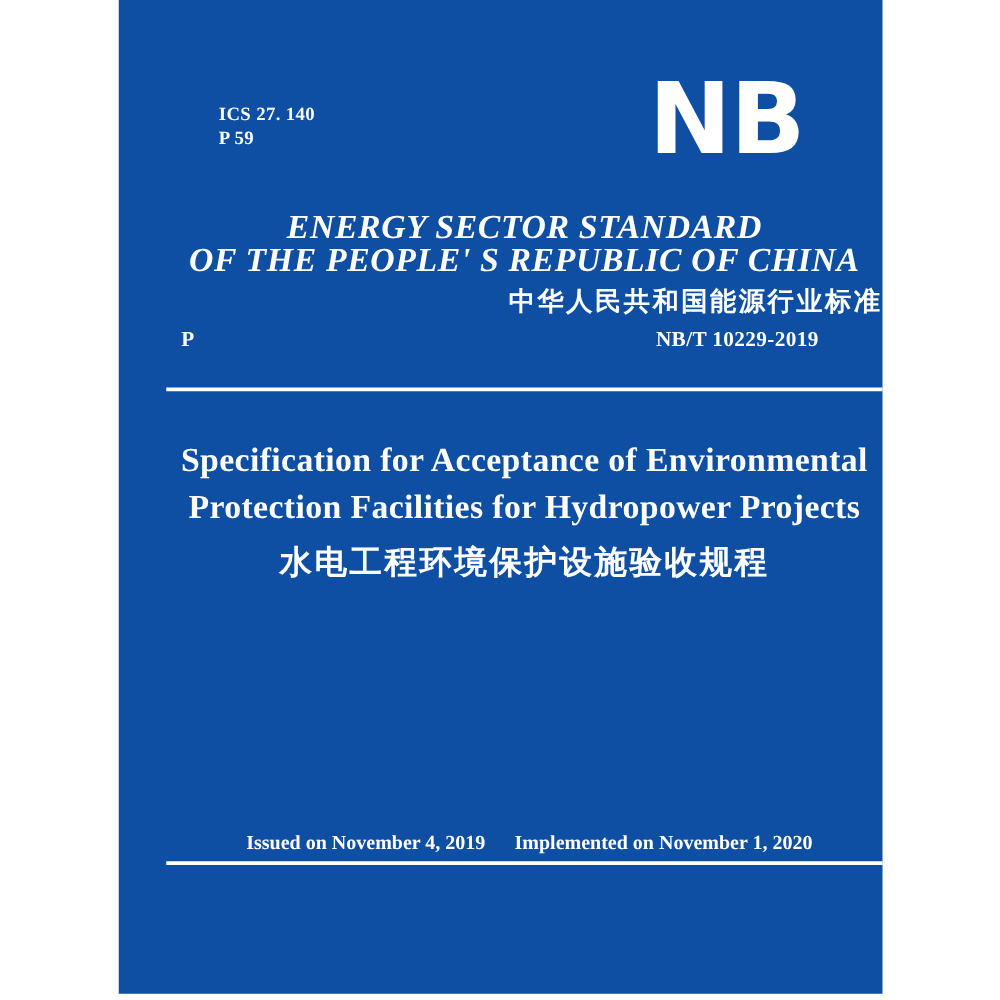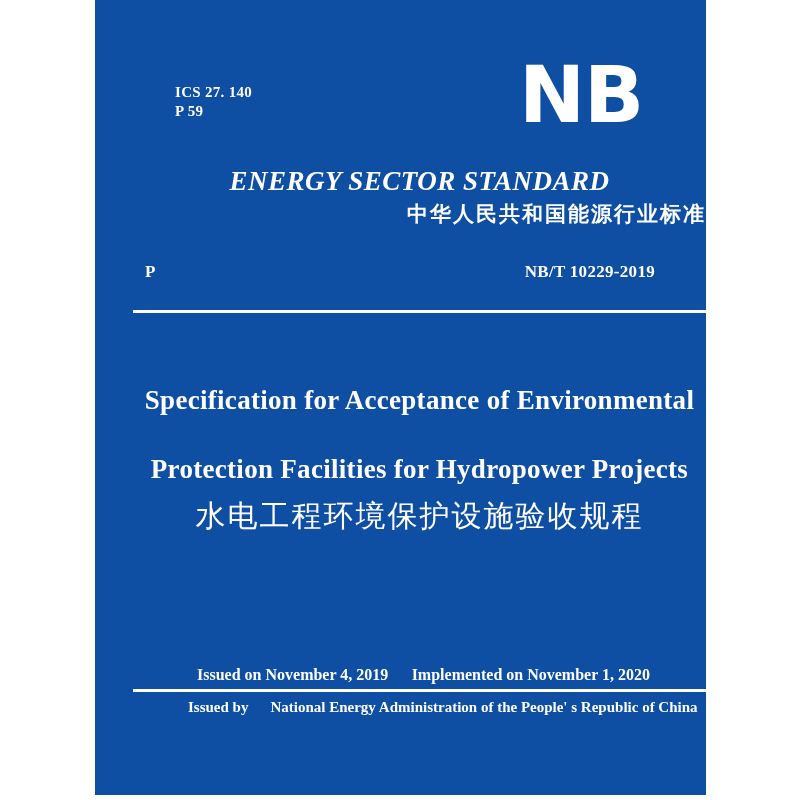--- a/index.html
+++ b/index.html
@@ -86,25 +86,24 @@
     background: #ffffff;
   }
   .rule-top { top: 310px; }
   .rule-bottom { top: 689px; }
   .title-block { top: 350px; }
   .title-block .en {
     font-size: 27px;
     font-weight: bold;
     line-height: 37px;
     letter-spacing: 0.3px;
-    margin-top: 32px;
   }
   .title-block .zh-title {
-    font-size: 30px;
-    font-weight: normal;
+    font-size: 26px;
+    font-weight: bold;
     letter-spacing: 2px;
     margin-top: 8px;
   }
   .dates-row {
     position: absolute;
     left: 0;
     right: 0;
     top: 666px;
     font-size: 16px;
     font-weight: bold;
@@ -129,20 +128,21 @@
 
     <div class="ics-block">
       <div>ICS 27. 140</div>
       <div>P 59</div>
     </div>
 
     <div class="nb-logo">NB</div>
 
     <div class="content-center std-heading">
       <div class="en">ENERGY SECTOR STANDARD</div>
+      <div class="en">OF THE PEOPLE' S REPUBLIC OF CHINA</div>
       <div class="zh">中华人民共和国能源行业标准</div>
     </div>
 
     <div class="desig-row">
       <span class="desig-prefix">P</span>
       <span class="desig-number">NB/T 10229-2019</span>
     </div>
 
     <div class="rule rule-top"></div>
 
@@ -152,18 +152,15 @@
       <div class="zh-title">水电工程环境保护设施验收规程</div>
     </div>
 
     <div class="dates-row">
       <span class="issued-date">Issued on November 4, 2019</span>
       <span class="implemented-date">Implemented on November 1, 2020</span>
     </div>
 
     <div class="rule rule-bottom"></div>
 
-    <div class="issuer-row">
-      <span>Issued by</span><span class="gap"></span><span>National Energy Administration of the People' s Republic of China</span>
-    </div>
 
   </div>
 </div>
 
 </body></html>

